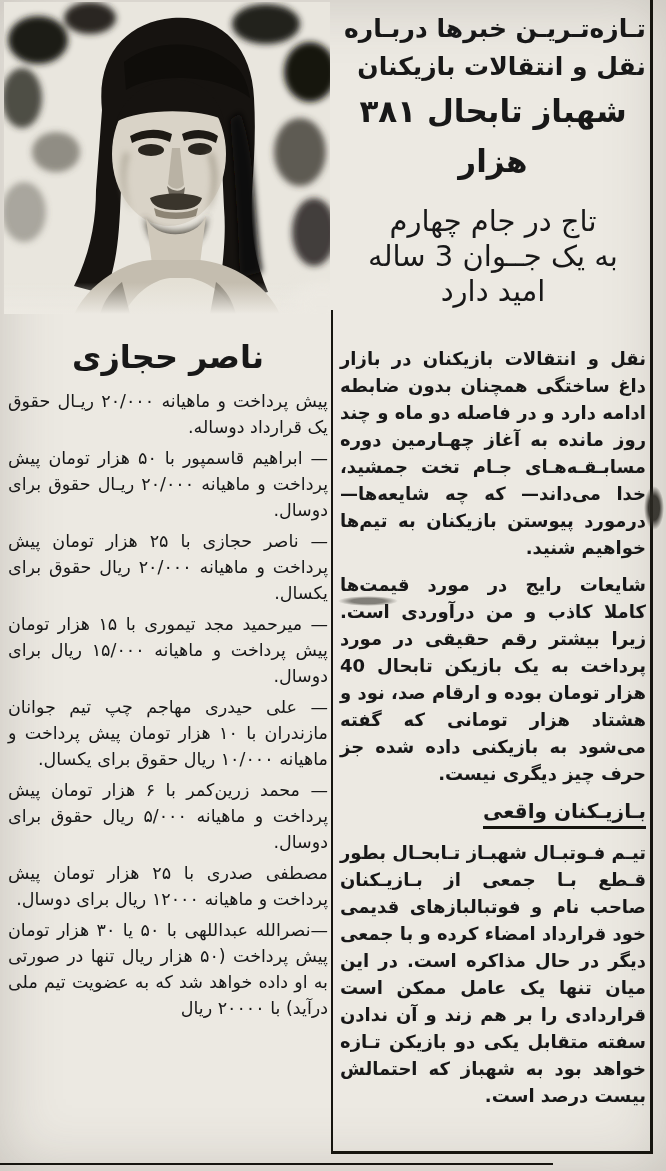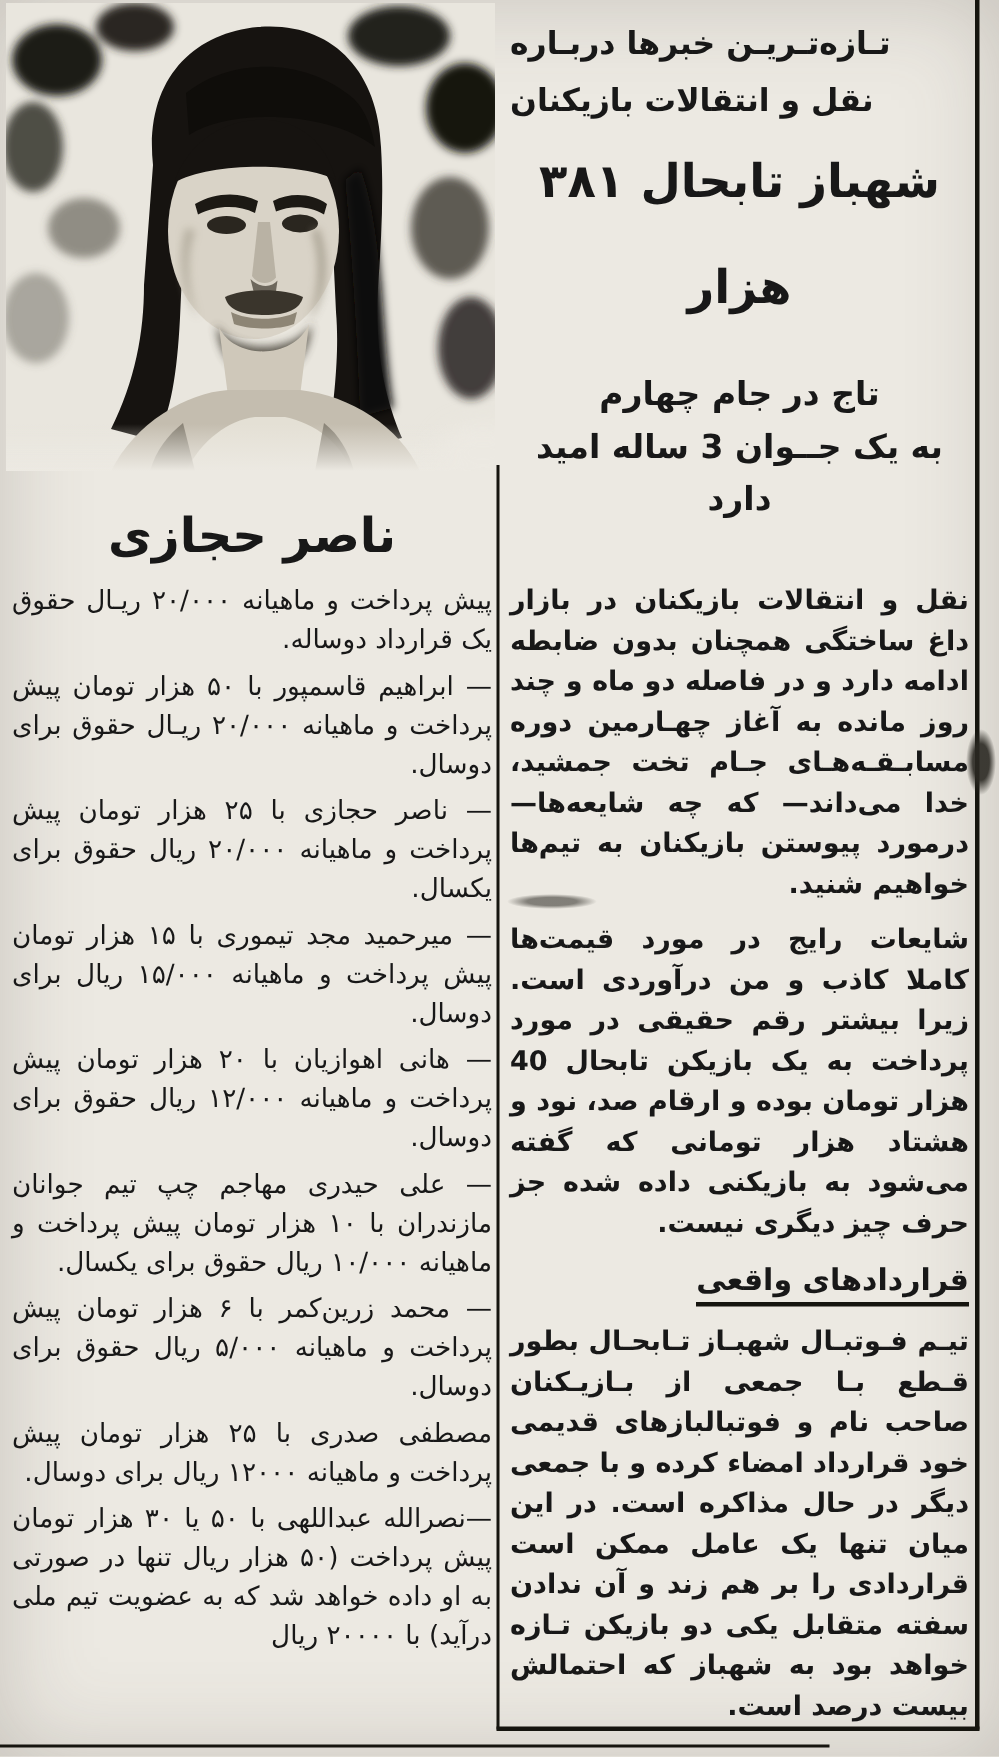--- a/index.html
+++ b/index.html
@@ -14,23 +14,23 @@
   .rule{position:absolute;background:#16150f;}
   .rule-right{left:650px;top:0;width:3px;height:1153px;}
   .rule-mid{left:331px;top:310px;width:2px;height:843px;}
   .rule-box-bottom{left:331px;top:1151px;width:322px;height:3px;}
   .rule-page-bottom{left:0;top:1163px;width:553px;height:2px;}
   .smudge{position:absolute;background:radial-gradient(closest-side,#2a2822 55%,rgba(42,40,34,0));border-radius:50%;}
   .smudge-a{left:644px;top:486px;width:20px;height:44px;opacity:.9;}
   .smudge-b{left:338px;top:596px;width:60px;height:10px;opacity:.55;}
   
   .right-col{position:absolute;left:340px;top:10px;width:306px;direction:rtl;}
-  .hl-sm{font-size:21px;font-weight:bold;text-align:left;line-height:38px;}
-  .hl-lg{font-size:31px;font-weight:bold;text-align:center;line-height:71px;letter-spacing:1px;}
-  .subhead{font-size:22px;font-weight:bold;text-align:center;line-height:35px;}
+  .hl-sm{font-size:25px;font-weight:bold;text-align:right;line-height:38px;}
+  .hl-lg{font-size:31px;font-weight:bold;text-align:center;line-height:50px;letter-spacing:1px;}
+  .subhead{font-size:29px;font-weight:normal;text-align:center;line-height:35px;}
   .subhead-wrap{margin-top:18px;}
   .para{font-size:18px;font-weight:bold;line-height:27px;text-align:justify;margin:10px 0 0;}
   .para-first{margin-top:36px;}
   .sec-title{display:inline-block;font-size:20px;font-weight:bold;
     border-bottom:3px solid #16150f;padding-bottom:3px;margin:12px 0 0;}
   
   .left-col{position:absolute;left:8px;top:338px;width:320px;direction:rtl;}
   .left-title{font-size:32px;font-weight:bold;text-align:center;margin:0 0 12px;}
   .left-entry{font-size:17.5px;font-weight:normal;line-height:26px;text-align:justify;margin:5px 0 0;}
   
@@ -116,32 +116,31 @@
   <div class="hl-lg">شهباز تابحال ۳۸۱ هزار</div>
 
   <div class="subhead-wrap">
     <div class="subhead">تاج در جام چهارم</div>
     <div class="subhead">به یک جــوان 3 ساله امید دارد</div>
   </div>
 
   <p class="para para-first">نقل و انتقالات بازیکنان در بازار داغ ساختگی همچنان بدون ضابطه ادامه دارد و در فاصله دو ماه و چند روز مانده به آغاز چهـارمین دوره مسابـقـه‌هـای جـام تخت جمشید، خدا می‌داند— که چه شایعه‌ها— درمورد پیوستن بازیکنان به تیم‌ها خواهیم شنید.</p>
   <p class="para">شایعات رایج در مورد قیمت‌ها کاملا کاذب و من درآوردی است. زیرا بیشتر رقم حقیقی در مورد پرداخت به یک بازیکن تابحال 40 هزار تومان بوده و ارقام صد، نود و هشتاد هزار تومانی که گفته می‌شود به بازیکنی داده شده جز حرف چیز دیگری نیست.</p>
 
-  <h2 class="sec-title">قراردادهای واقعی</h2>
+  <h2 class="sec-title">بـازیـکنان واقعی</h2>
   <p class="para">تیـم فـوتبـال شهبـاز تـابحـال بطور قـطع بـا جمعی از بـازیـکنان صاحب نام و فوتبالبازهای قدیمی خود قرارداد امضاء کرده و با جمعی دیگر در حال مذاکره است. در این میان تنها یک عامل ممکن است قراردادی را بر هم زند و آن ندادن سفته متقابل یکی دو بازیکن تـازه خواهد بود به شهباز که احتمالش بیست درصد است.</p>
 
   
   
   
 </div>
 
 <div class="left-col">
   <h1 class="left-title">ناصر حجازی</h1>
   <p class="left-entry">پیش پرداخت و ماهیانه ۲۰/۰۰۰ ریـال حقوق یک قرارداد دوساله.</p>
   <p class="left-entry">— ابراهیم قاسمپور با ۵۰ هزار تومان پیش پرداخت و ماهیانه ۲۰/۰۰۰ ریـال حقوق برای دوسال.</p>
   <p class="left-entry">— ناصر حجازی با ۲۵ هزار تومان پیش پرداخت و ماهیانه ۲۰/۰۰۰ ریال حقوق برای یکسال.</p>
   <p class="left-entry">— میرحمید مجد تیموری با ۱۵ هزار تومان پیش پرداخت و ماهیانه ۱۵/۰۰۰ ریال برای دوسال.</p>
-  <p class="left-entry">— هانی اهوازیان با ۲۰ هزار تومان پیش پرداخت و ماهیانه ۱۲/۰۰۰ ریال حقوق برای دوسال.</p>
   <p class="left-entry">— علی حیدری مهاجم چپ تیم جوانان مازندران با ۱۰ هزار تومان پیش پرداخت و ماهیانه ۱۰/۰۰۰ ریال حقوق برای یکسال.</p>
   <p class="left-entry">— محمد زرین‌کمر با ۶ هزار تومان پیش پرداخت و ماهیانه ۵/۰۰۰ ریال حقوق برای دوسال.</p>
   <p class="left-entry">مصطفی صدری با ۲۵ هزار تومان پیش پرداخت و ماهیانه ۱۲۰۰۰ ریال برای دوسال.</p>
   <p class="left-entry">—نصرالله عبداللهی با ۵۰ یا ۳۰ هزار تومان پیش پرداخت (۵۰ هزار ریال تنها در صورتی به او داده خواهد شد که به عضویت تیم ملی درآید) با ۲۰۰۰۰ ریال</p>
 </div>
 
 </body></html>

